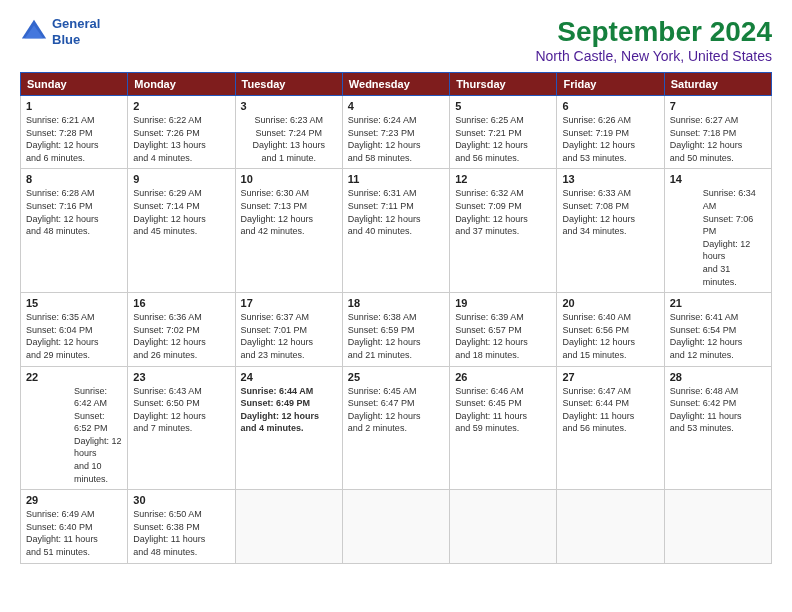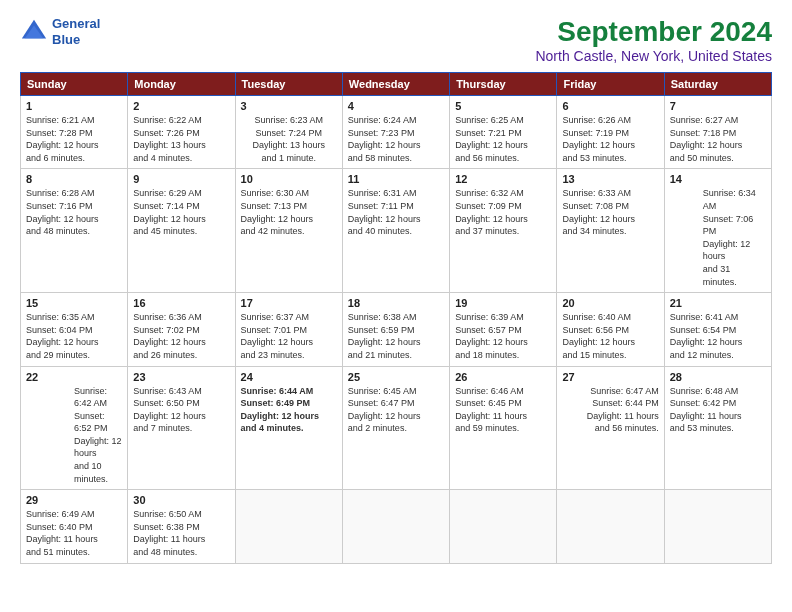--- a/index.html
+++ b/index.html
@@ -308,21 +308,21 @@
           </td>
           <td>
             <span class="day-num">26</span>
             <div class="day-info" style="white-space: pre-line;">Sunrise: 6:46 AM
 Sunset: 6:45 PM
 Daylight: 11 hours
 and 59 minutes.</div>
           </td>
           <td>
             <span class="day-num">27</span>
-            <div class="day-info" style="white-space: pre-line; text-align: right;">Sunrise: 6:47 AM
+            <div class="day-info" style="white-space: pre-line;">Sunrise: 6:47 AM
 Sunset: 6:44 PM
 Daylight: 11 hours
 and 56 minutes.</div>
           </td>
           <td>
             <span class="day-num">28</span>
             <div class="day-info" style="white-space: pre-line;">Sunrise: 6:48 AM
 Sunset: 6:42 PM
 Daylight: 11 hours
 and 53 minutes.</div>

